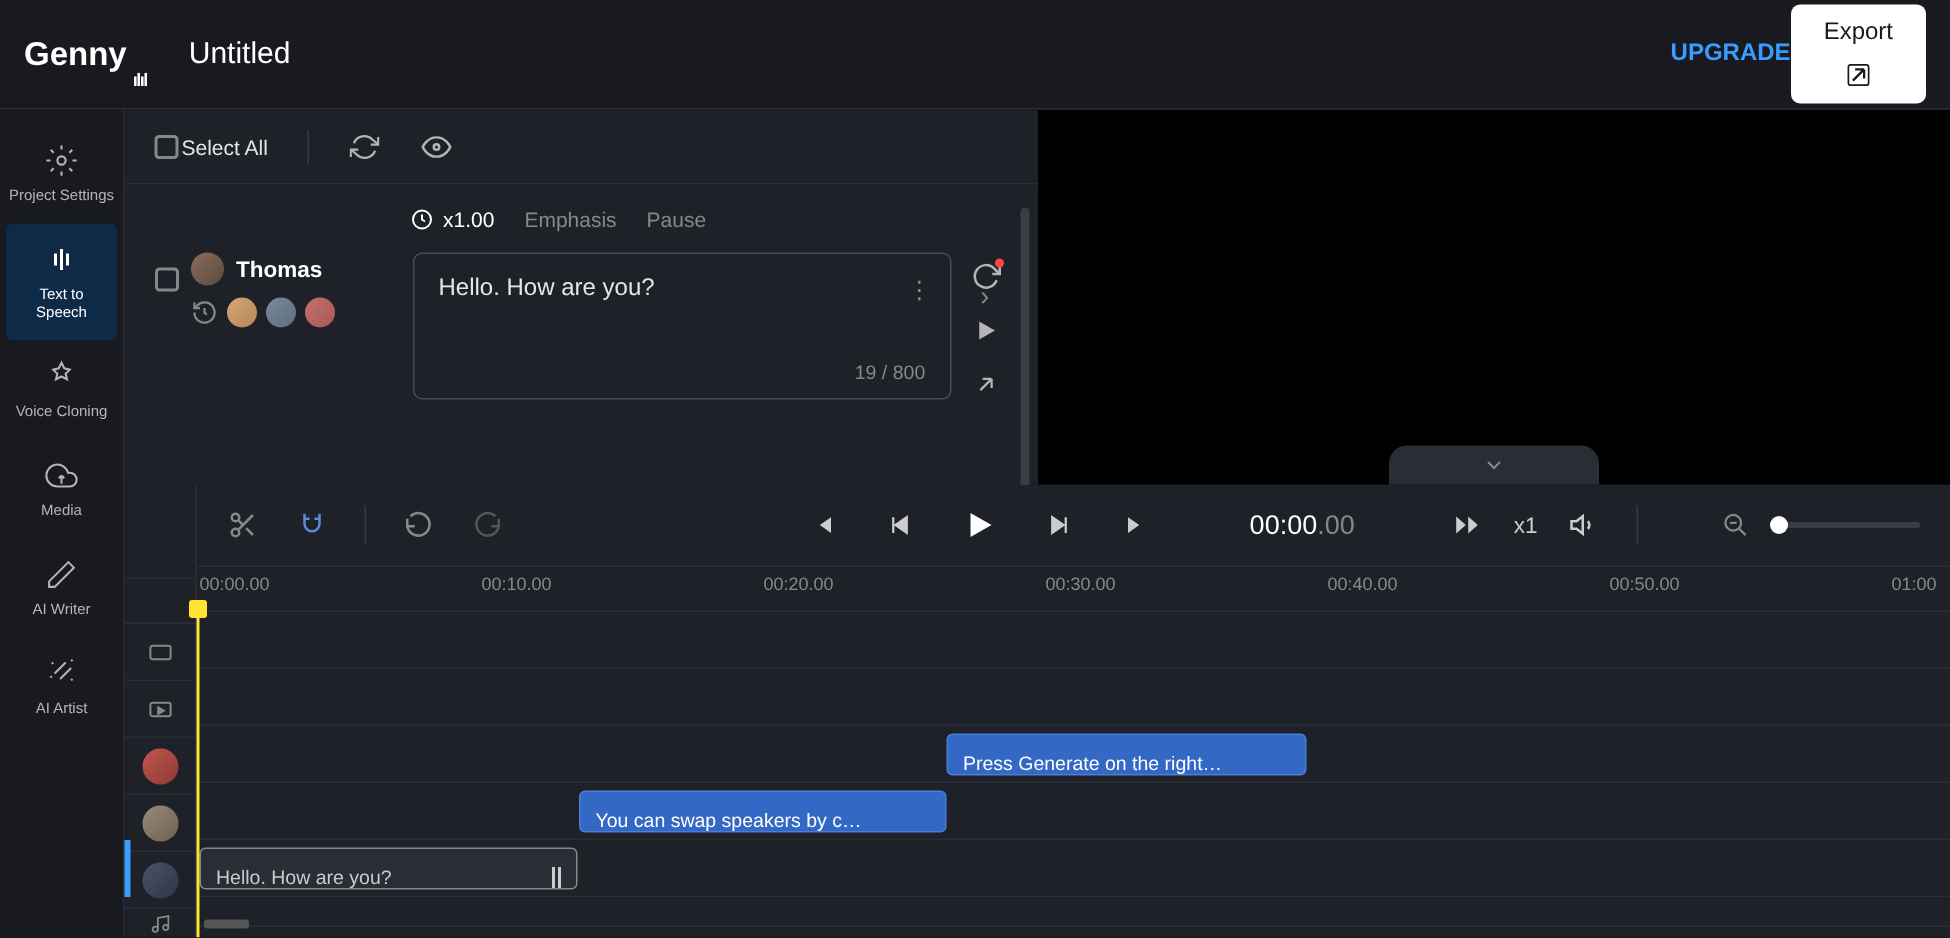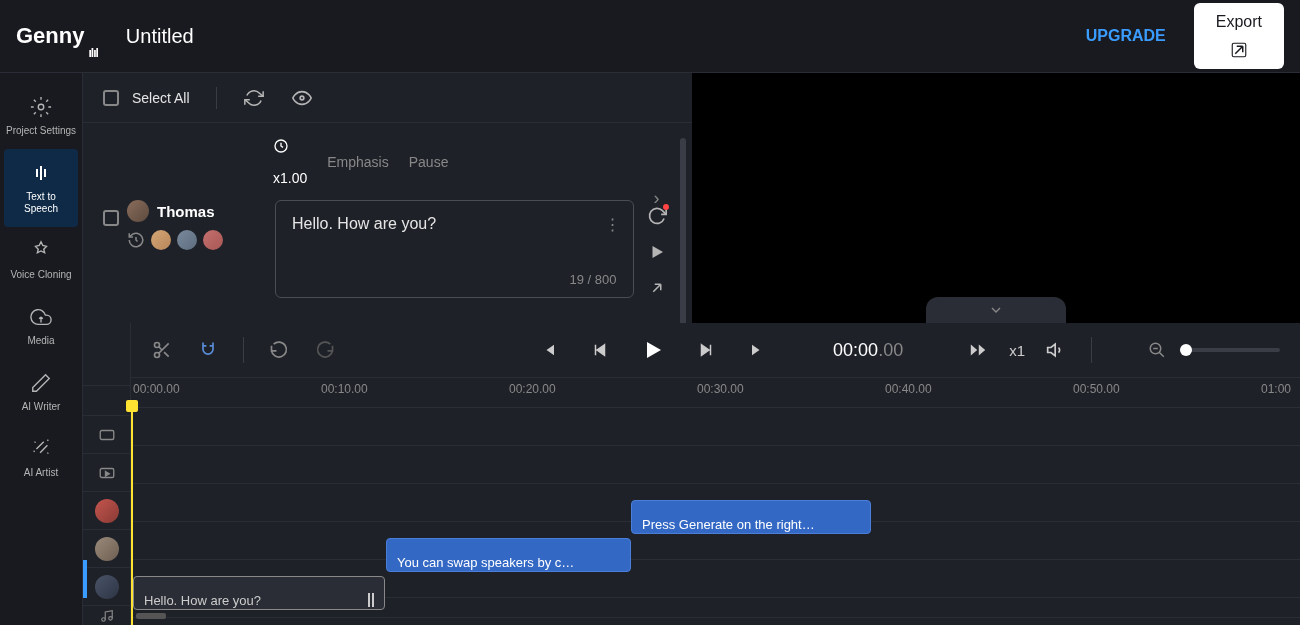--- a/index.html
+++ b/index.html
@@ -2,49 +2,49 @@
 <html><head>
 <meta charset="utf-8">
 <style>
 * { margin: 0; padding: 0; box-sizing: border-box; font-family: -apple-system, BlinkMacSystemFont, 'Segoe UI', sans-serif; }
 body { background: #181a1f; color: #e5e5e5; width: 1300px; height: 625px; overflow: hidden; }
 
 .topbar { height: 73px; background: #181a1f; display: flex; align-items: center; padding: 0 16px; border-bottom: 1px solid #2a2d35; justify-content: center; }
 .logo { font-size: 22px; font-weight: 700; color: #fff; display: flex; align-items: center; gap: 4px; }
 .logo-mark { font-size: 12px; letter-spacing: -1px; margin-top: 34px; }
 .title { font-size: 20px; font-weight: 500; color: #fff; margin-left: 28px; }
-.topbar-right { margin-left: auto; display: flex; align-items: center; gap: 28px; }
+.topbar-right { margin-left: auto; display: flex; align-items: center; gap: 0; }
 .upgrade { color: #3b9cff; font-weight: 600; font-size: 16px; cursor: pointer; }
 .btn { padding: 10px 22px; border-radius: 6px; font-size: 16px; font-weight: 500; cursor: pointer; border: none; }
 .btn-outline { background: transparent; color: #fff; border: 1px solid #4a4d55; }
 .btn-white { background: #fff; color: #181a1f; display: flex; align-items: center; gap: 10px; flex-direction: column; }
 
 .main { display: flex; height: calc(100% - 73px); }
 .sidebar { width: 83px; background: #181a1f; border-right: 1px solid #2a2d35; display: flex; flex-direction: column; padding-top: 10px; }
 .side-item { display: flex; flex-direction: column; align-items: center; justify-content: center; padding: 12px 4px; cursor: pointer; gap: 6px; }
 .side-item.active { background: #0e2a47; border-radius: 4px; margin: 0 4px; }
 .side-label { font-size: 10px; color: #b5b5b5; text-align: center; line-height: 1.2; }
 .side-item.active .side-label { color: #fff; }
 .side-icon { width: 24px; height: 24px; display: flex; align-items: center; justify-content: center; }
 
 .content { flex: 1; display: flex; flex-direction: column; }
 .upper { display: flex; height: 253px; }
 .editor { flex: 1; background: #1e2128; display: flex; flex-direction: column; max-width: 806px; position: relative; }
 .toolbar { height: 50px; display: flex; align-items: center; padding: 0 20px; gap: 26px; background: #1e2128; border-bottom: 1px solid #2a2d35; }
 .checkbox-sq { width: 16px; height: 16px; border: 2px solid #888; border-radius: 3px; }
-.select-all-wrap { display: flex; align-items: center; gap: 13px; }
+.select-all-wrap { display: flex; align-items: center; gap: 2px; }
 .select-all-txt { font-size: 14px; color: #e5e5e5; }
 .tool-sep { width: 1px; height: 22px; background: #3a3d45; }
 .tool-ico { width: 22px; height: 22px; cursor: pointer; display: flex; align-items: center; justify-content: center; }
 
 .block-area { flex: 1; padding: 15px 20px 0; overflow-y: auto; position: relative; }
 .param-row { display: flex; align-items: center; gap: 20px; margin-left: 170px; margin-bottom: 14px; }
 .param-item { font-size: 14px; color: #888; cursor: pointer; }
 .param-item.active { color: #fff; font-weight: 500; }
-.speed-wrap { display: flex; align-items: flex-start; gap: 16px; flex-direction: column; }
+.speed-wrap { display: flex; align-items: center; gap: 6px; }
 
 .block { display: flex; gap: 8px; }
 .block-left { display: flex; flex-direction: column; align-items: center; gap: 12px; padding-top: 10px; }
 .speaker-col { display: flex; flex-direction: column; align-items: flex-start; gap: 8px; width: 140px; }
 .speaker-row { display: flex; align-items: center; gap: 8px; }
 .avatar { width: 22px; height: 22px; border-radius: 50%; background: linear-gradient(135deg,#8a6d5c,#5c4a3d); }
 .speaker-name { font-size: 15px; font-weight: 600; color: #fff; }
 .mini-avatars { display: flex; align-items: center; gap: 6px; }
 .mini-av { width: 20px; height: 20px; border-radius: 50%; }
 .mini-av.a1 { background: linear-gradient(135deg,#d4a574,#b8875c); }
@@ -87,21 +87,21 @@
 
 .tl-ruler { height: 30px; position: relative; border-bottom: 1px solid #2a2d35; }
 .tl-tick { position: absolute; top: 4px; font-size: 12px; color: #888; }
 .tl-tracks { flex: 1; position: relative; }
 .tl-track { height: 38px; border-bottom: 1px solid #2a2d35; position: relative; }
 .tl-left-avatar { width: 24px; height: 24px; border-radius: 50%; }
 .av1 { background: linear-gradient(135deg,#c4554e,#8a3a35); }
 .av2 { background: linear-gradient(135deg,#9a8a7a,#6d5f52); }
 .av3 { background: linear-gradient(135deg,#4a5468,#2d3545); }
 
-.clip { position: absolute; top: 16px; height: 28px; border-radius: 4px; display: flex; align-items: flex-start; padding: 16px 10px; font-size: 13px; overflow: hidden; white-space: nowrap; }
+.clip { position: absolute; top: 5px; height: 28px; border-radius: 4px; display: flex; align-items: flex-end; padding: 0 10px; font-size: 13px; overflow: hidden; white-space: nowrap; }
 .clip-blue { background: #3368c4; color: #fff; border: 1px solid #4a7ed8; }
 .clip-sel { background: #2a2d35; color: #ccc; border: 1px solid #888; }
 .clip-bars { display: flex; align-items: center; gap: 2px; margin-left: auto; padding-left: 8px; }
 .clip-bar { width: 2px; height: 14px; background: #ccc; }
 
 .playhead { position: absolute; left: 0; top: 0; bottom: 0; width: 2px; background: #ffe333; z-index: 5; }
 .playhead-head { position: absolute; top: -8px; left: -5px; width: 12px; height: 12px; background: #ffe333; border-radius: 2px; }
 .active-indicator { position: absolute; left: -48px; top: 0; width: 4px; height: 38px; background: #3b9cff; }
 .mini-waveform { position: absolute; left: 5px; top: 15px; width: 30px; height: 6px; background: #555; border-radius: 2px; }
 

